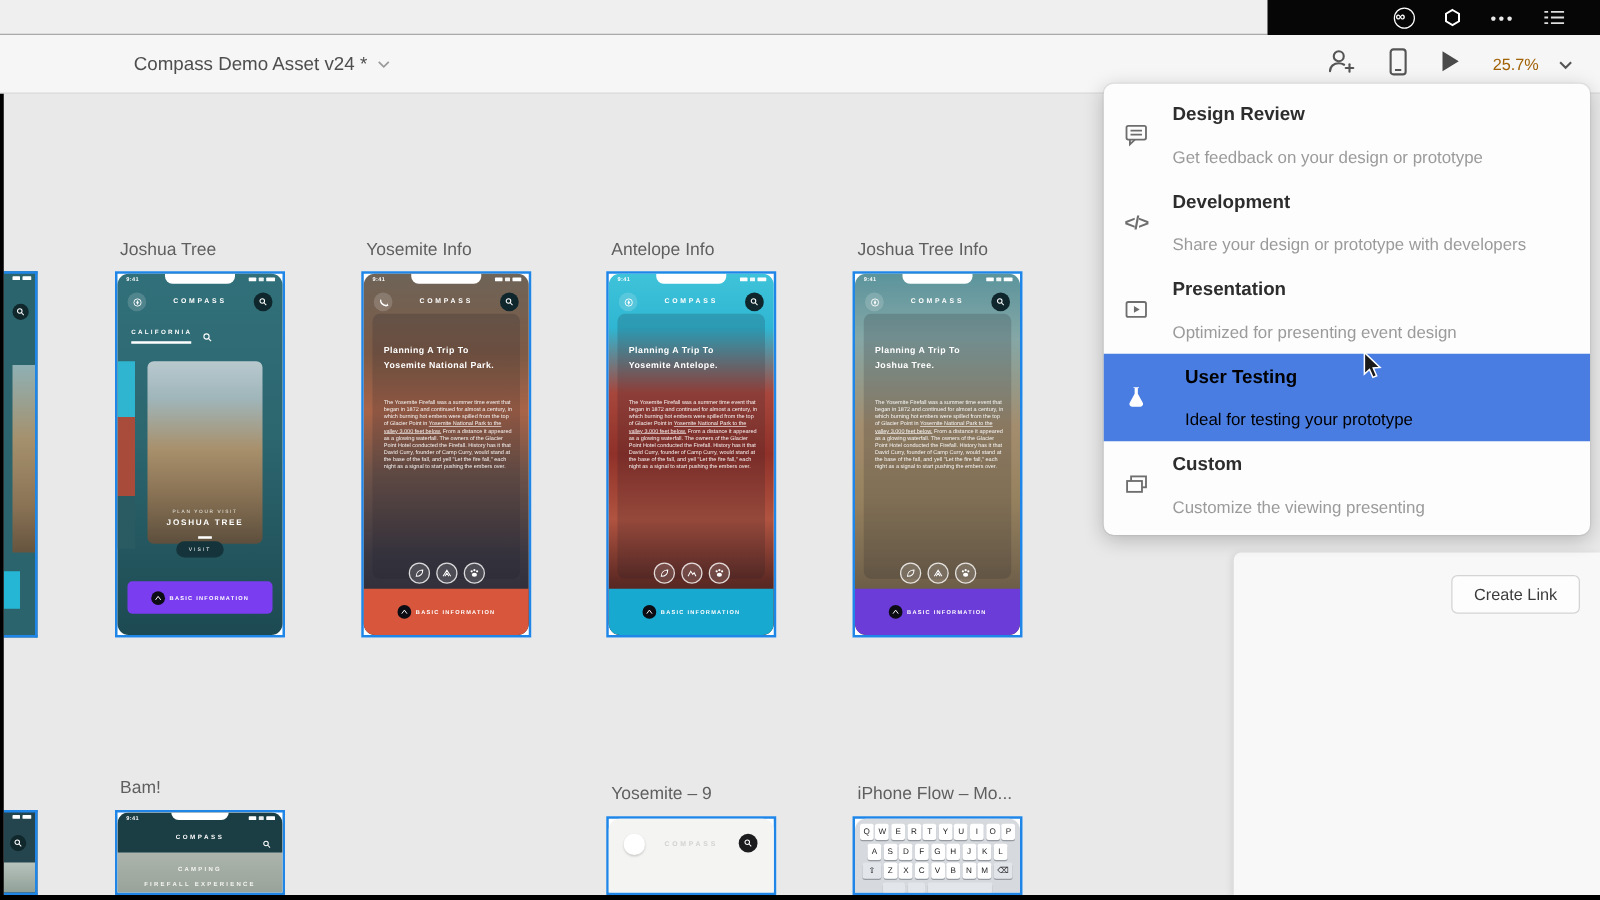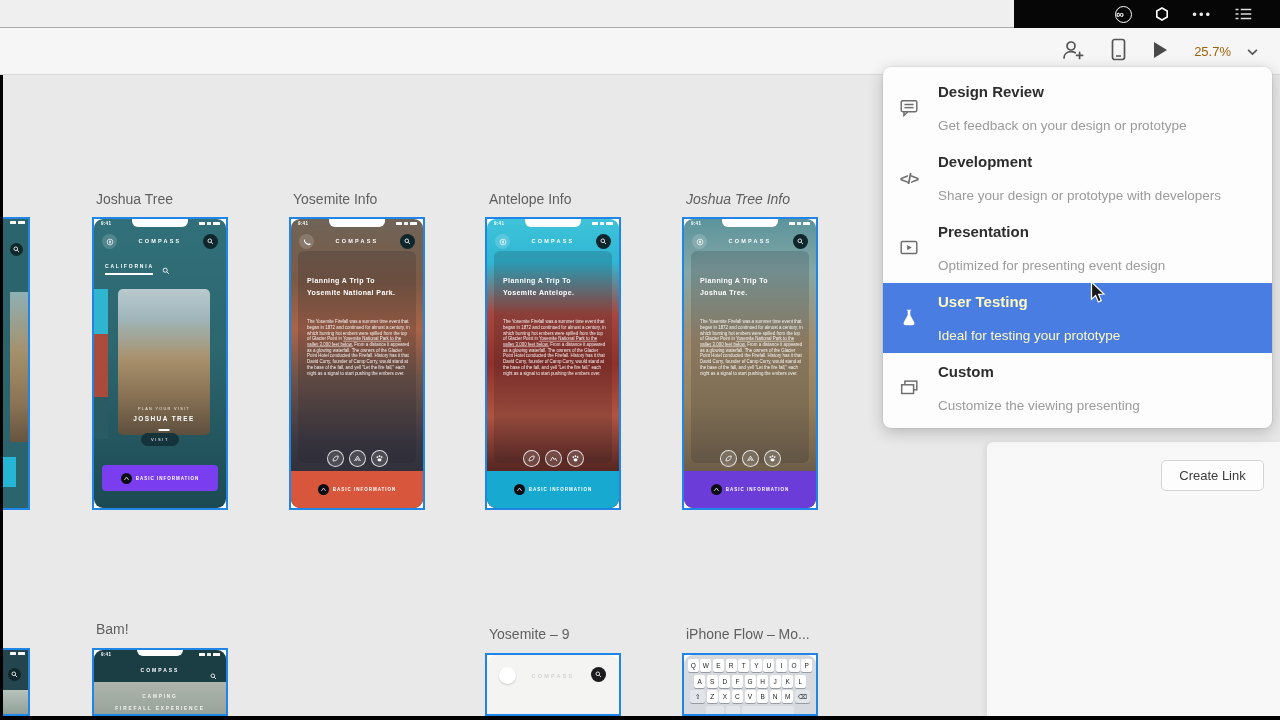--- a/index.html
+++ b/index.html
@@ -116,21 +116,21 @@
 
   
   .share-menu { position:absolute; left:883px; top:67px; width:389px; height:361px; background:#fdfdfd; border-radius:8px;
       box-shadow:0 4px 16px rgba(0,0,0,.22), 0 0 0 1px rgba(0,0,0,.05); z-index:8; padding-top:6px; }
   .menu-item { height:70px; display:flex; align-items:center; padding-left:13px; }
   .mi-icon { width:26px; display:flex; justify-content:center; color:#6e6e6e; flex:none; }
   .mi-text { margin-left:16px; display:flex; flex-direction:column; gap:18px; }
   .mi-title { font-size:15px; color:#2d2d2d; font-weight:bold; }
   .mi-sub { font-size:13.5px; color:#9b9b9b; }
   .menu-item.active { background:#4a7de2; }
-  .menu-item.active .mi-title, .menu-item.active .mi-sub { color:#fef9c3; }
+  .menu-item.active .mi-title, .menu-item.active .mi-sub { color:#000000;margin-left:10px; }
   .menu-item.active .mi-icon { color:#fff; }
   .code-glyph { font-size:15px; font-weight:bold; letter-spacing:-1px; color:#6e6e6e; font-family:"Liberation Sans",sans-serif; }
 
   .cursor { position:absolute; left:1090px; top:281px; z-index:10; }
 </style>
 </head>
 <body>
 
 <div class="topbar-left"></div>
 <div class="topbar-right">
@@ -149,20 +149,26 @@
           <line x1="2" y1="10" x2="6" y2="10"></line>
           <line x1="9" y1="10" x2="23" y2="10"></line>
           <line x1="2" y1="16" x2="6" y2="16"></line>
           <line x1="9" y1="16" x2="23" y2="16"></line>
         </g>
       </svg>
   </span>
 </div>
 
 <div class="toolbar">
+  <div class="doc-title-wrap">
+    <span class="doc-title">Compass Demo Asset v24 *</span>
+    <svg width="10" height="7" viewBox="0 0 10 7">
+        <path d="M1 1.5 L5 5.5 L9 1.5" fill="none" stroke="#9a9a9a" stroke-width="1.4"></path>
+      </svg>
+  </div>
   <div class="tb-right">
     <span>
       <svg width="25" height="22" viewBox="0 0 25 22">
           <g fill="none" stroke="#555" stroke-width="1.7" stroke-linecap="round">
             <circle cx="11" cy="7" r="4"></circle>
             <path d="M4 19c0-4 3.2-6.4 7-6.4 1.6 0 3.1.4 4.3 1.2"></path>
             <line x1="19.6" y1="13.4" x2="19.6" y2="19.4"></line>
             <line x1="16.6" y1="16.4" x2="22.6" y2="16.4"></line>
           </g>
         </svg>
@@ -185,21 +191,21 @@
         </svg>
     </span>
   </div>
 </div>
 
 <div class="canvas">
 
   <div class="ab-label" style="left:96px; top:116px;">Joshua Tree</div>
   <div class="ab-label" style="left:293px; top:116px;">Yosemite Info</div>
   <div class="ab-label" style="left:489px; top:116px;">Antelope Info</div>
-  <div class="ab-label" style="left:686px; top:116px;font-style:italic;">Joshua Tree Info</div>
+  <div class="ab-label" style="left:686px; top:116px;">Joshua Tree Info</div>
 
   <div class="partial" style="left:3px; top:142px; width:27px; height:293px;">
     <span class="sb-icons" style="right:3px; top:2px;">
         <i class="sb-sig"></i>
         <i class="sb-bat"></i>
       </span>
     <span class="pt-mag">
       <svg width="7" height="7" viewBox="0 0 10 10">
           <circle cx="4" cy="4" r="2.6" fill="none" stroke="#fff" stroke-width="1.2"></circle>
           <line x1="6" y1="6" x2="8.6" y2="8.6" stroke="#fff" stroke-width="1.2"></line>

